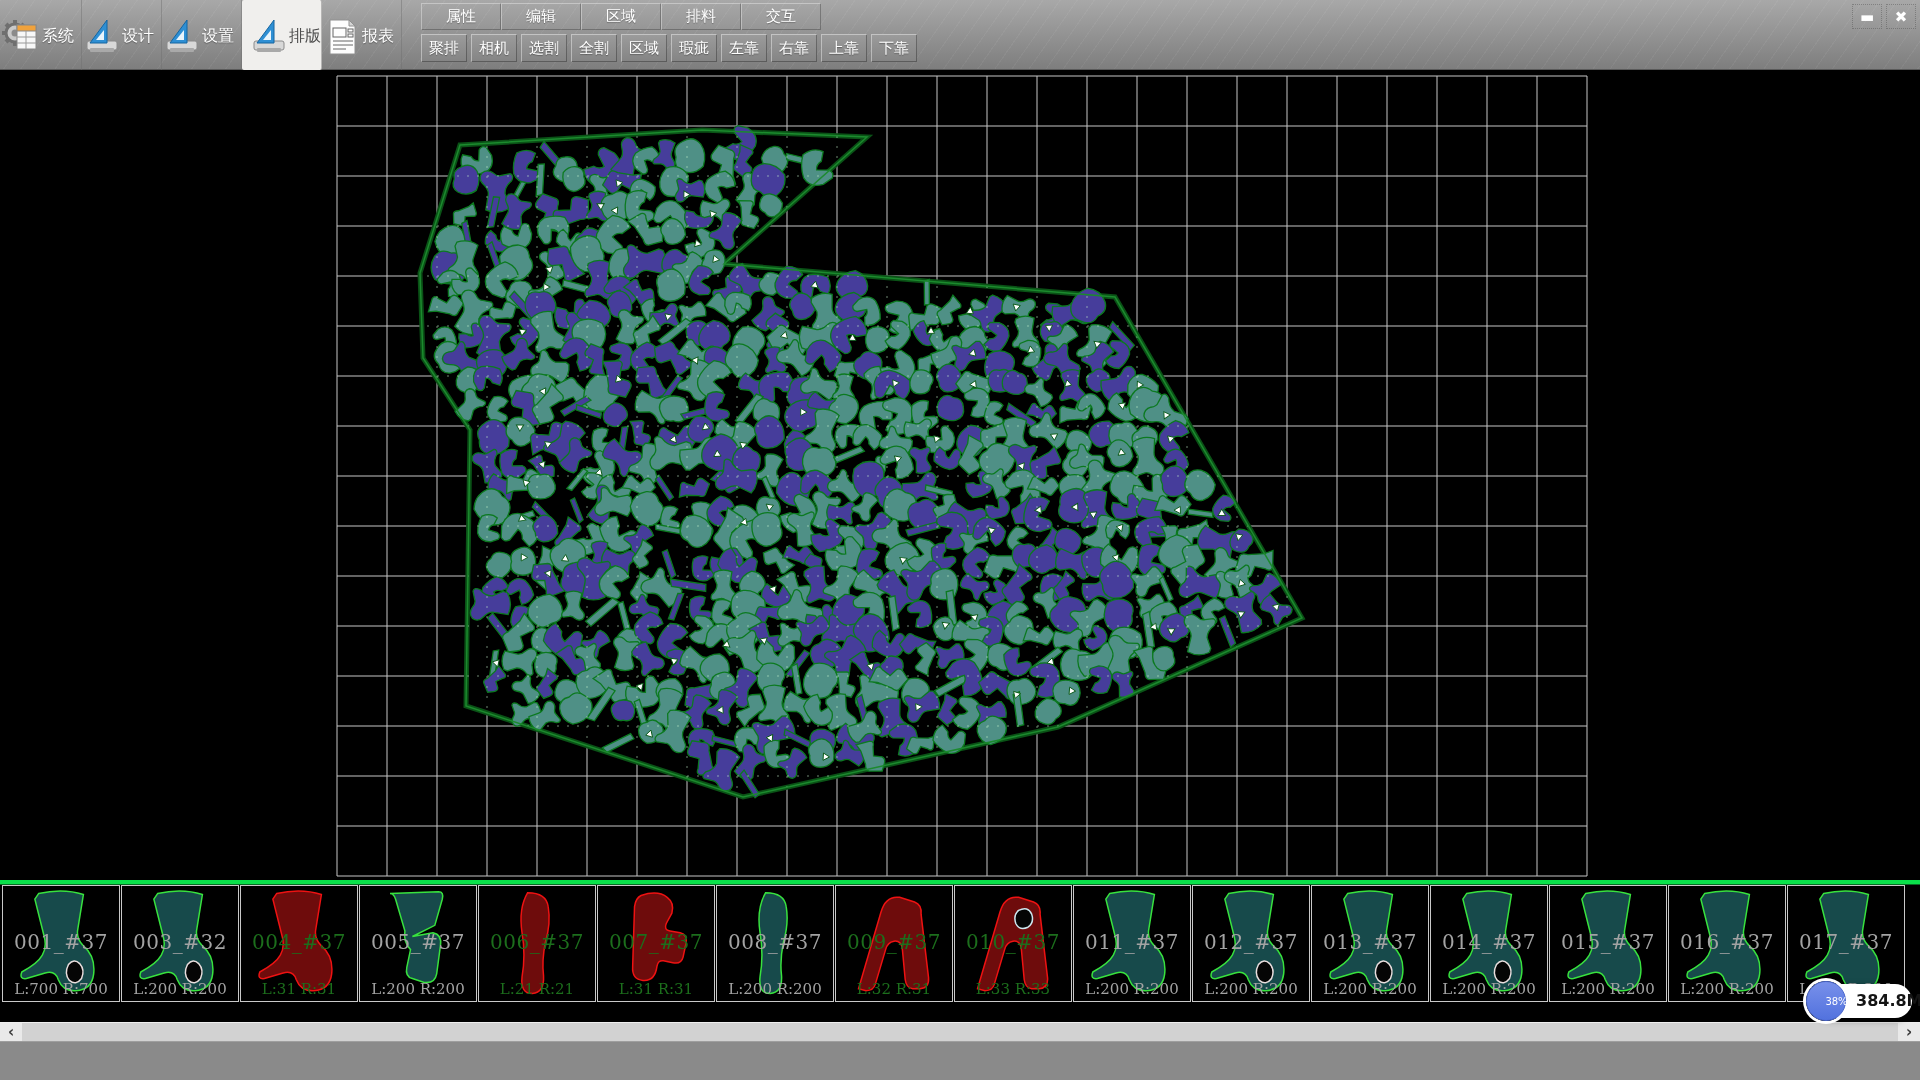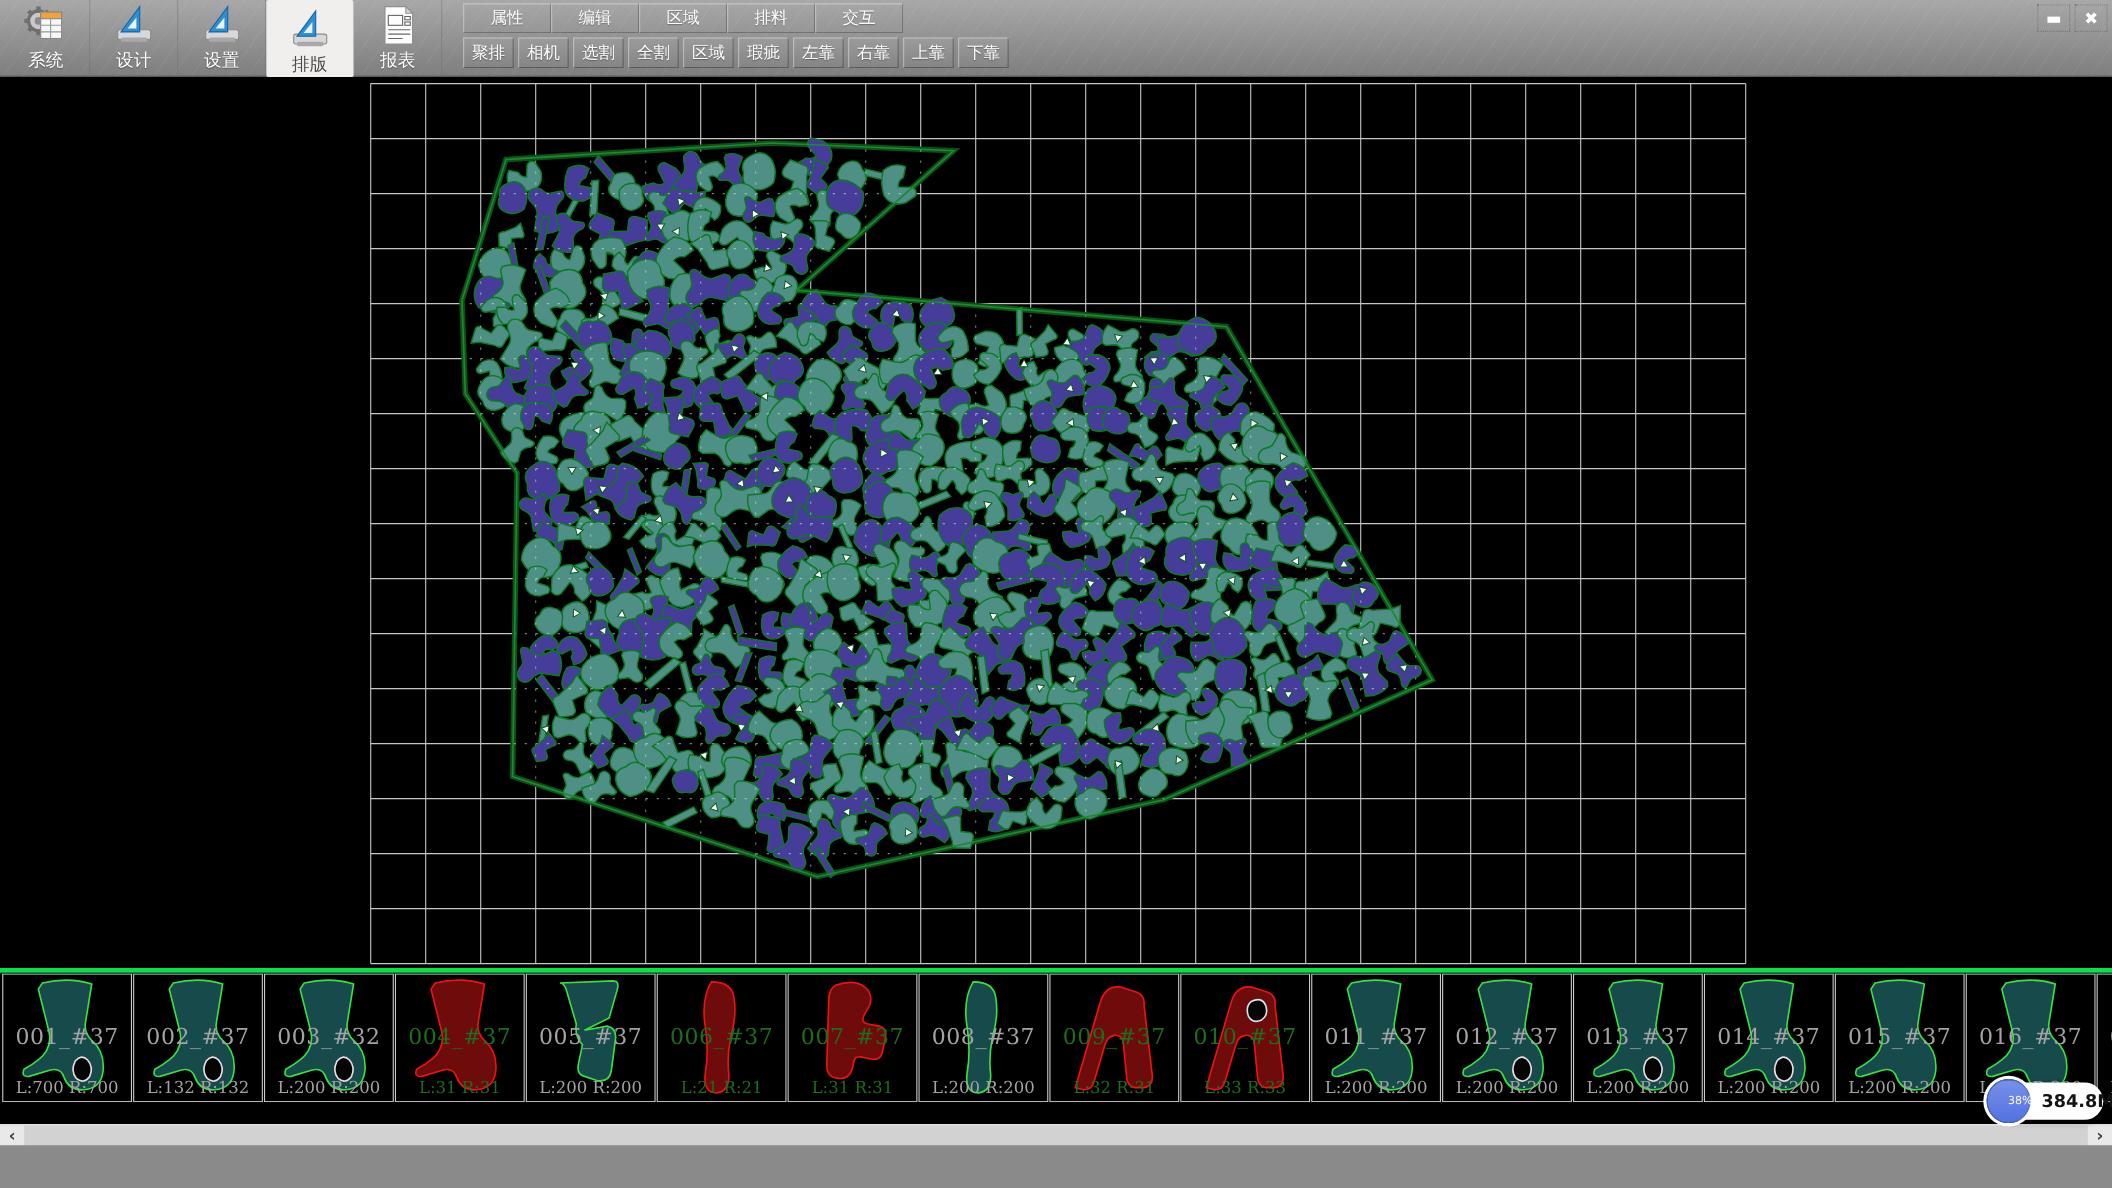--- a/index.html
+++ b/index.html
@@ -7,21 +7,21 @@
               font-family:"DejaVu Sans","Liberation Sans",sans-serif; }
   #root { position:relative; width:1920px; height:1080px; overflow:hidden; }
 
   
   #toolbar { position:absolute; left:0; top:0; width:1920px; height:70px;
              background:linear-gradient(180deg,#a8a8a8,#7e7e7e);
              border-bottom:1px solid #5a5a5a; }
   #toolbar::after { content:""; position:absolute; inset:0; pointer-events:none;
              background:repeating-linear-gradient(125deg,rgba(255,255,255,.05) 0 1px,transparent 1px 14px); }
   .appnav { position:absolute; left:2px; top:0; height:70px; display:flex; z-index:2; }
-  .appbtn { width:80px; height:70px; display:flex; flex-direction:column; align-items:center;
+  .appbtn { width:80px; height:70px; display:flex; flex-direction:row; align-items:center;
             justify-content:flex-start; cursor:pointer; border-right:1px solid rgba(110,110,110,.45); }
   .appbtn .appicon { width:40px; height:40px; margin-top:3px; }
   .appbtn .applabel { font-size:16px; color:#fff; margin-top:2px; text-shadow:0 1px 1px rgba(0,0,0,.35);
             white-space:nowrap; }
   .appbtn.selected { background:#f0efed; border-radius:2px;justify-content:flex-end; }
   .appbtn.selected .applabel { color:#4c4c4c; text-shadow:none; }
 
   .tabs { position:absolute; left:421px; top:3px; height:44px; display:flex; z-index:2; }
   .tab { width:80px; height:27px; line-height:26px; text-align:center; color:#fff; font-size:15px;
          cursor:pointer; text-shadow:0 1px 1px rgba(0,0,0,.3);
@@ -976,28 +976,20 @@
 
       <div class="cell teal">
         <svg class="cellsvg" viewBox="0 0 100 120">
           <path d="M26,6 Q52,0 74,7 L68,44 Q66,54 74,62 Q87,73 85,92 Q83,109 66,110 Q52,111 47,98 Q44,88 33,91 L13,97 Q5,98 8,90 Q25,81 30,72 Q35,63 32,52 L22,12 Z" fill="#174a4b" stroke="#38e23e" stroke-width="1.6"></path>
           <path d="M58,82 Q64,75 70,81 Q76,88 72,97 Q66,105 59,99 Q53,92 58,82 Z" fill="#050505" stroke="#e9dede" stroke-width="1.6"></path>
         </svg>
         <div class="cellname">001_#37</div>
         <div class="celllr">L:700 R:700</div>
       </div>
 
-      <div class="cell teal">
-        <svg class="cellsvg" viewBox="0 0 100 120">
-          <path d="M26,6 Q52,0 74,7 L68,44 Q66,54 74,62 Q87,73 85,92 Q83,109 66,110 Q52,111 47,98 Q44,88 33,91 L13,97 Q5,98 8,90 Q25,81 30,72 Q35,63 32,52 L22,12 Z" fill="#174a4b" stroke="#38e23e" stroke-width="1.6"></path>
-          <path d="M58,82 Q64,75 70,81 Q76,88 72,97 Q66,105 59,99 Q53,92 58,82 Z" fill="#050505" stroke="#e9dede" stroke-width="1.6"></path>
-        </svg>
-        <div class="cellname">002_#37</div>
-        <div class="celllr">L:132 R:132</div>
-      </div>
 
       <div class="cell teal">
         <svg class="cellsvg" viewBox="0 0 100 120">
           <path d="M26,6 Q52,0 74,7 L68,44 Q66,54 74,62 Q87,73 85,92 Q83,109 66,110 Q52,111 47,98 Q44,88 33,91 L13,97 Q5,98 8,90 Q25,81 30,72 Q35,63 32,52 L22,12 Z" fill="#174a4b" stroke="#38e23e" stroke-width="1.6"></path>
           <path d="M58,82 Q64,75 70,81 Q76,88 72,97 Q66,105 59,99 Q53,92 58,82 Z" fill="#050505" stroke="#e9dede" stroke-width="1.6"></path>
         </svg>
         <div class="cellname">003_#32</div>
         <div class="celllr">L:200 R:200</div>
       </div>
 

